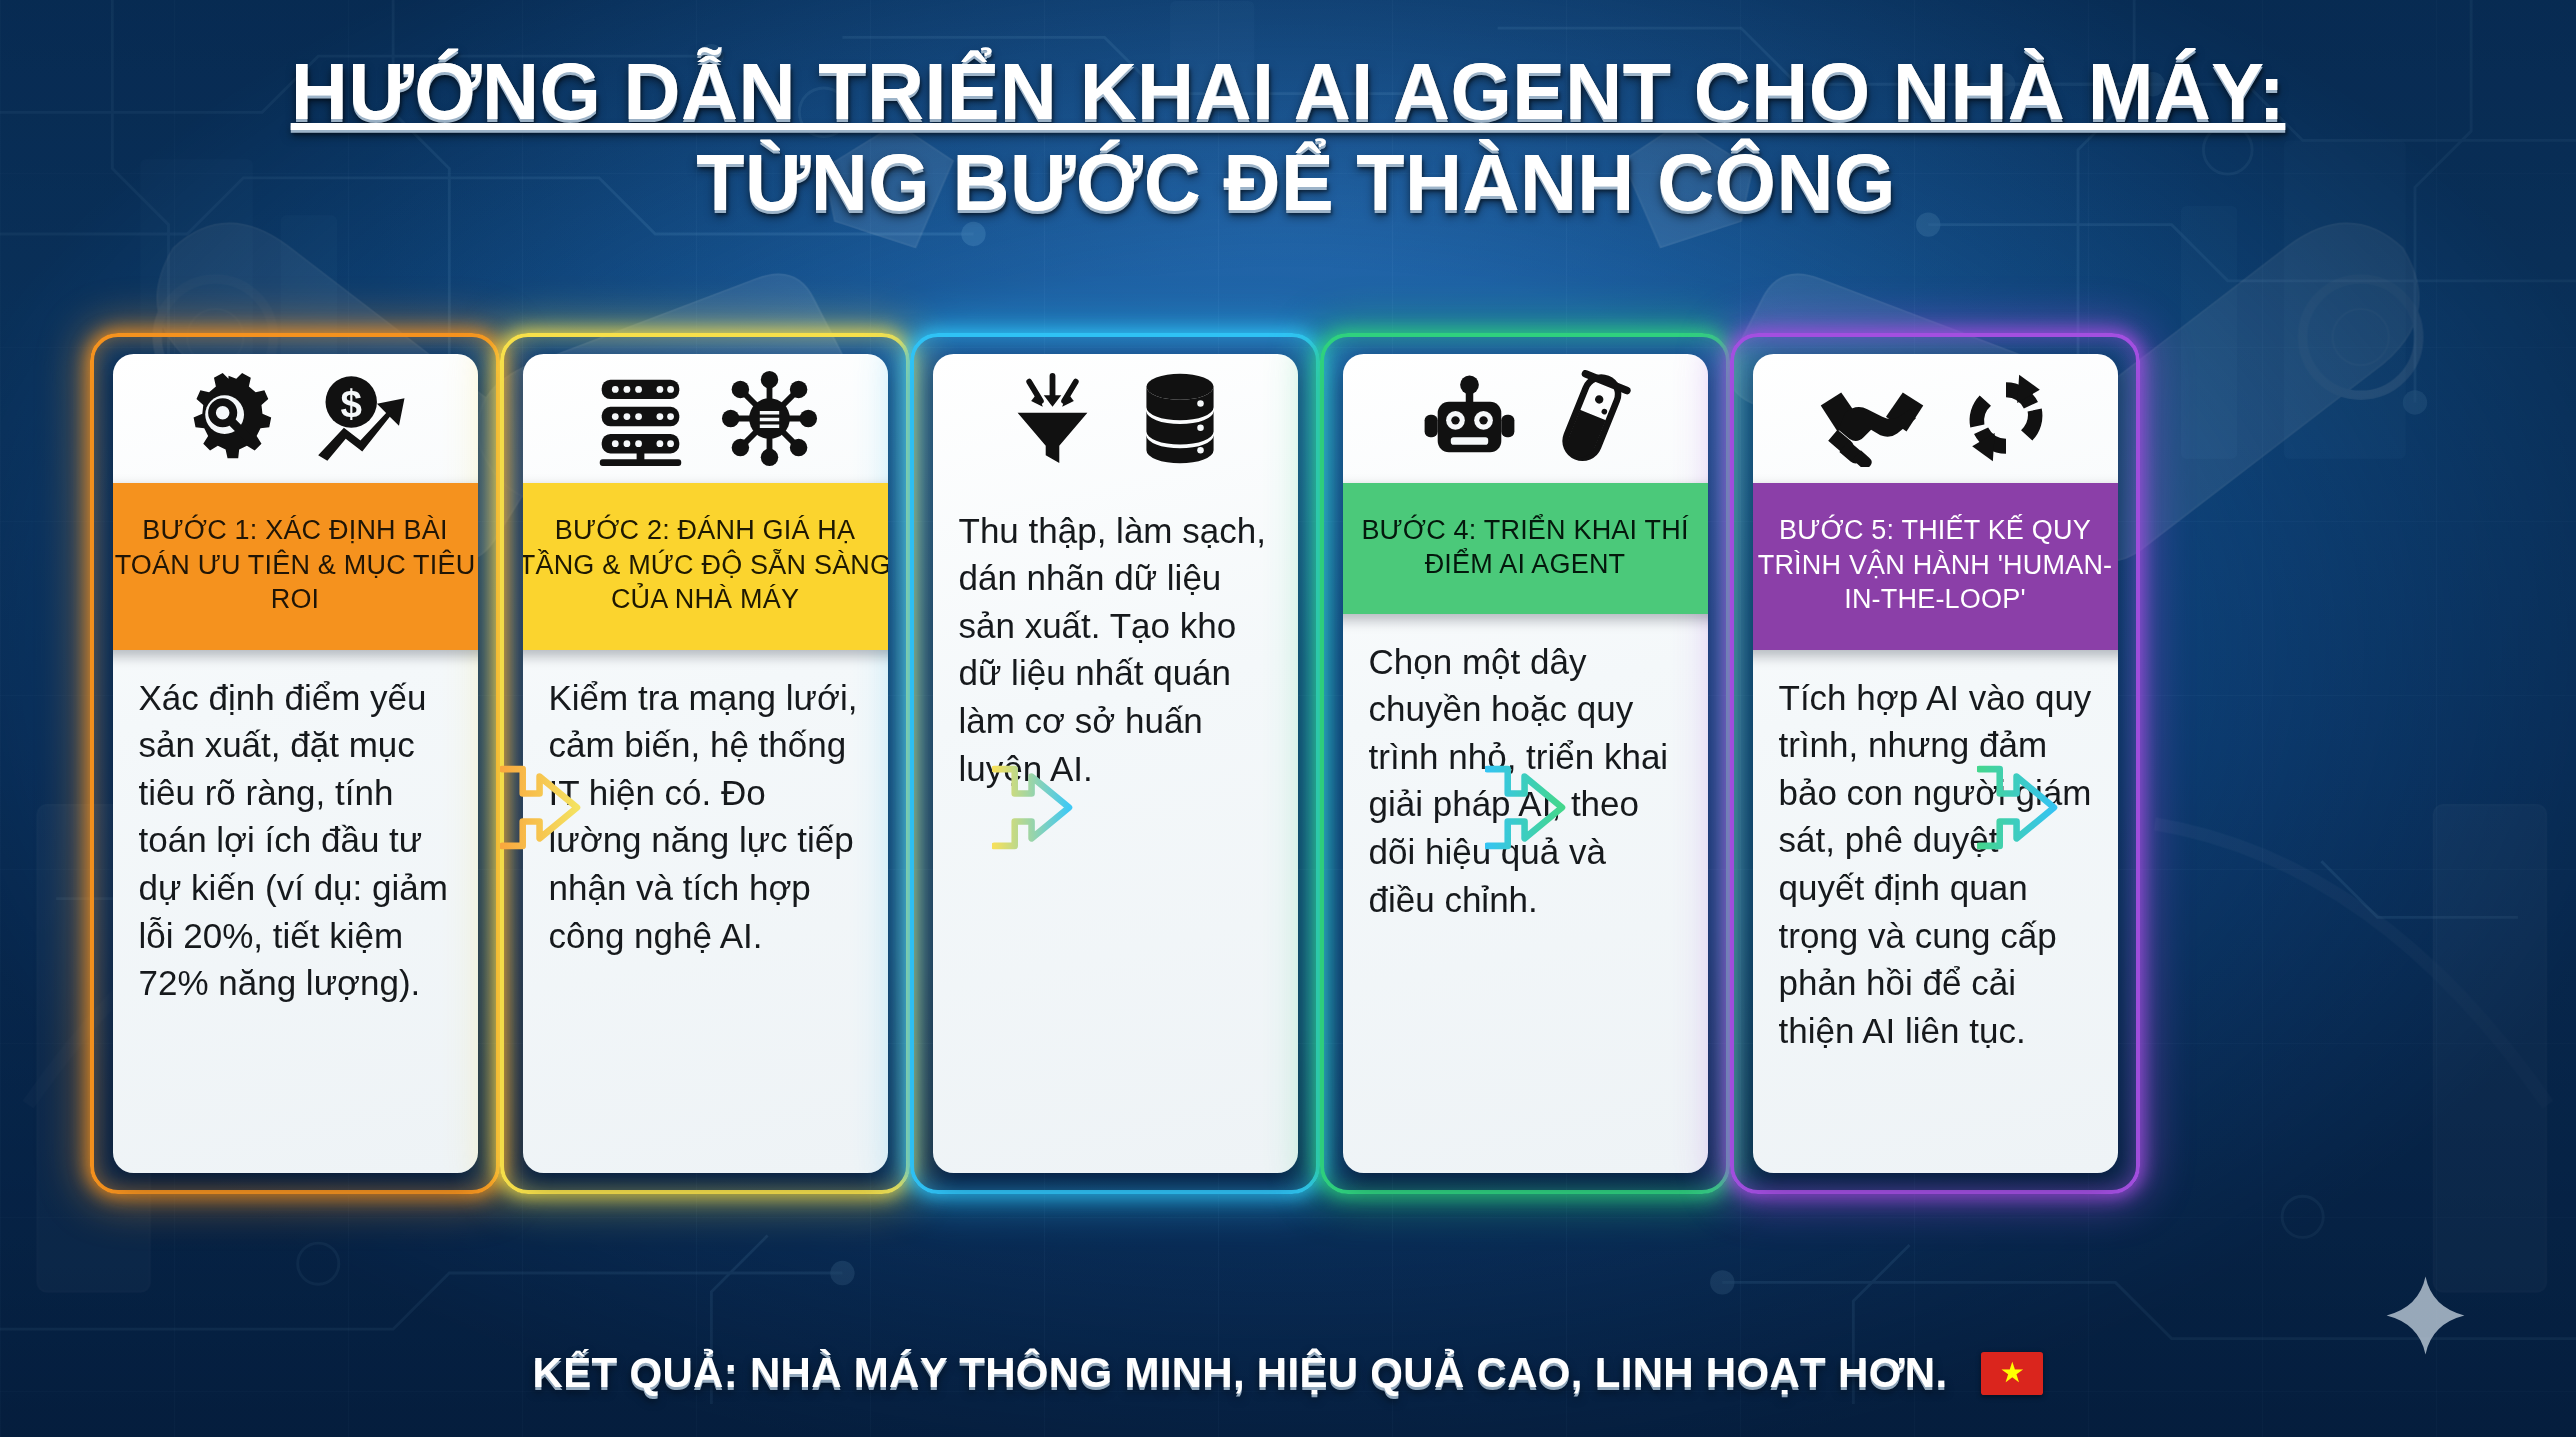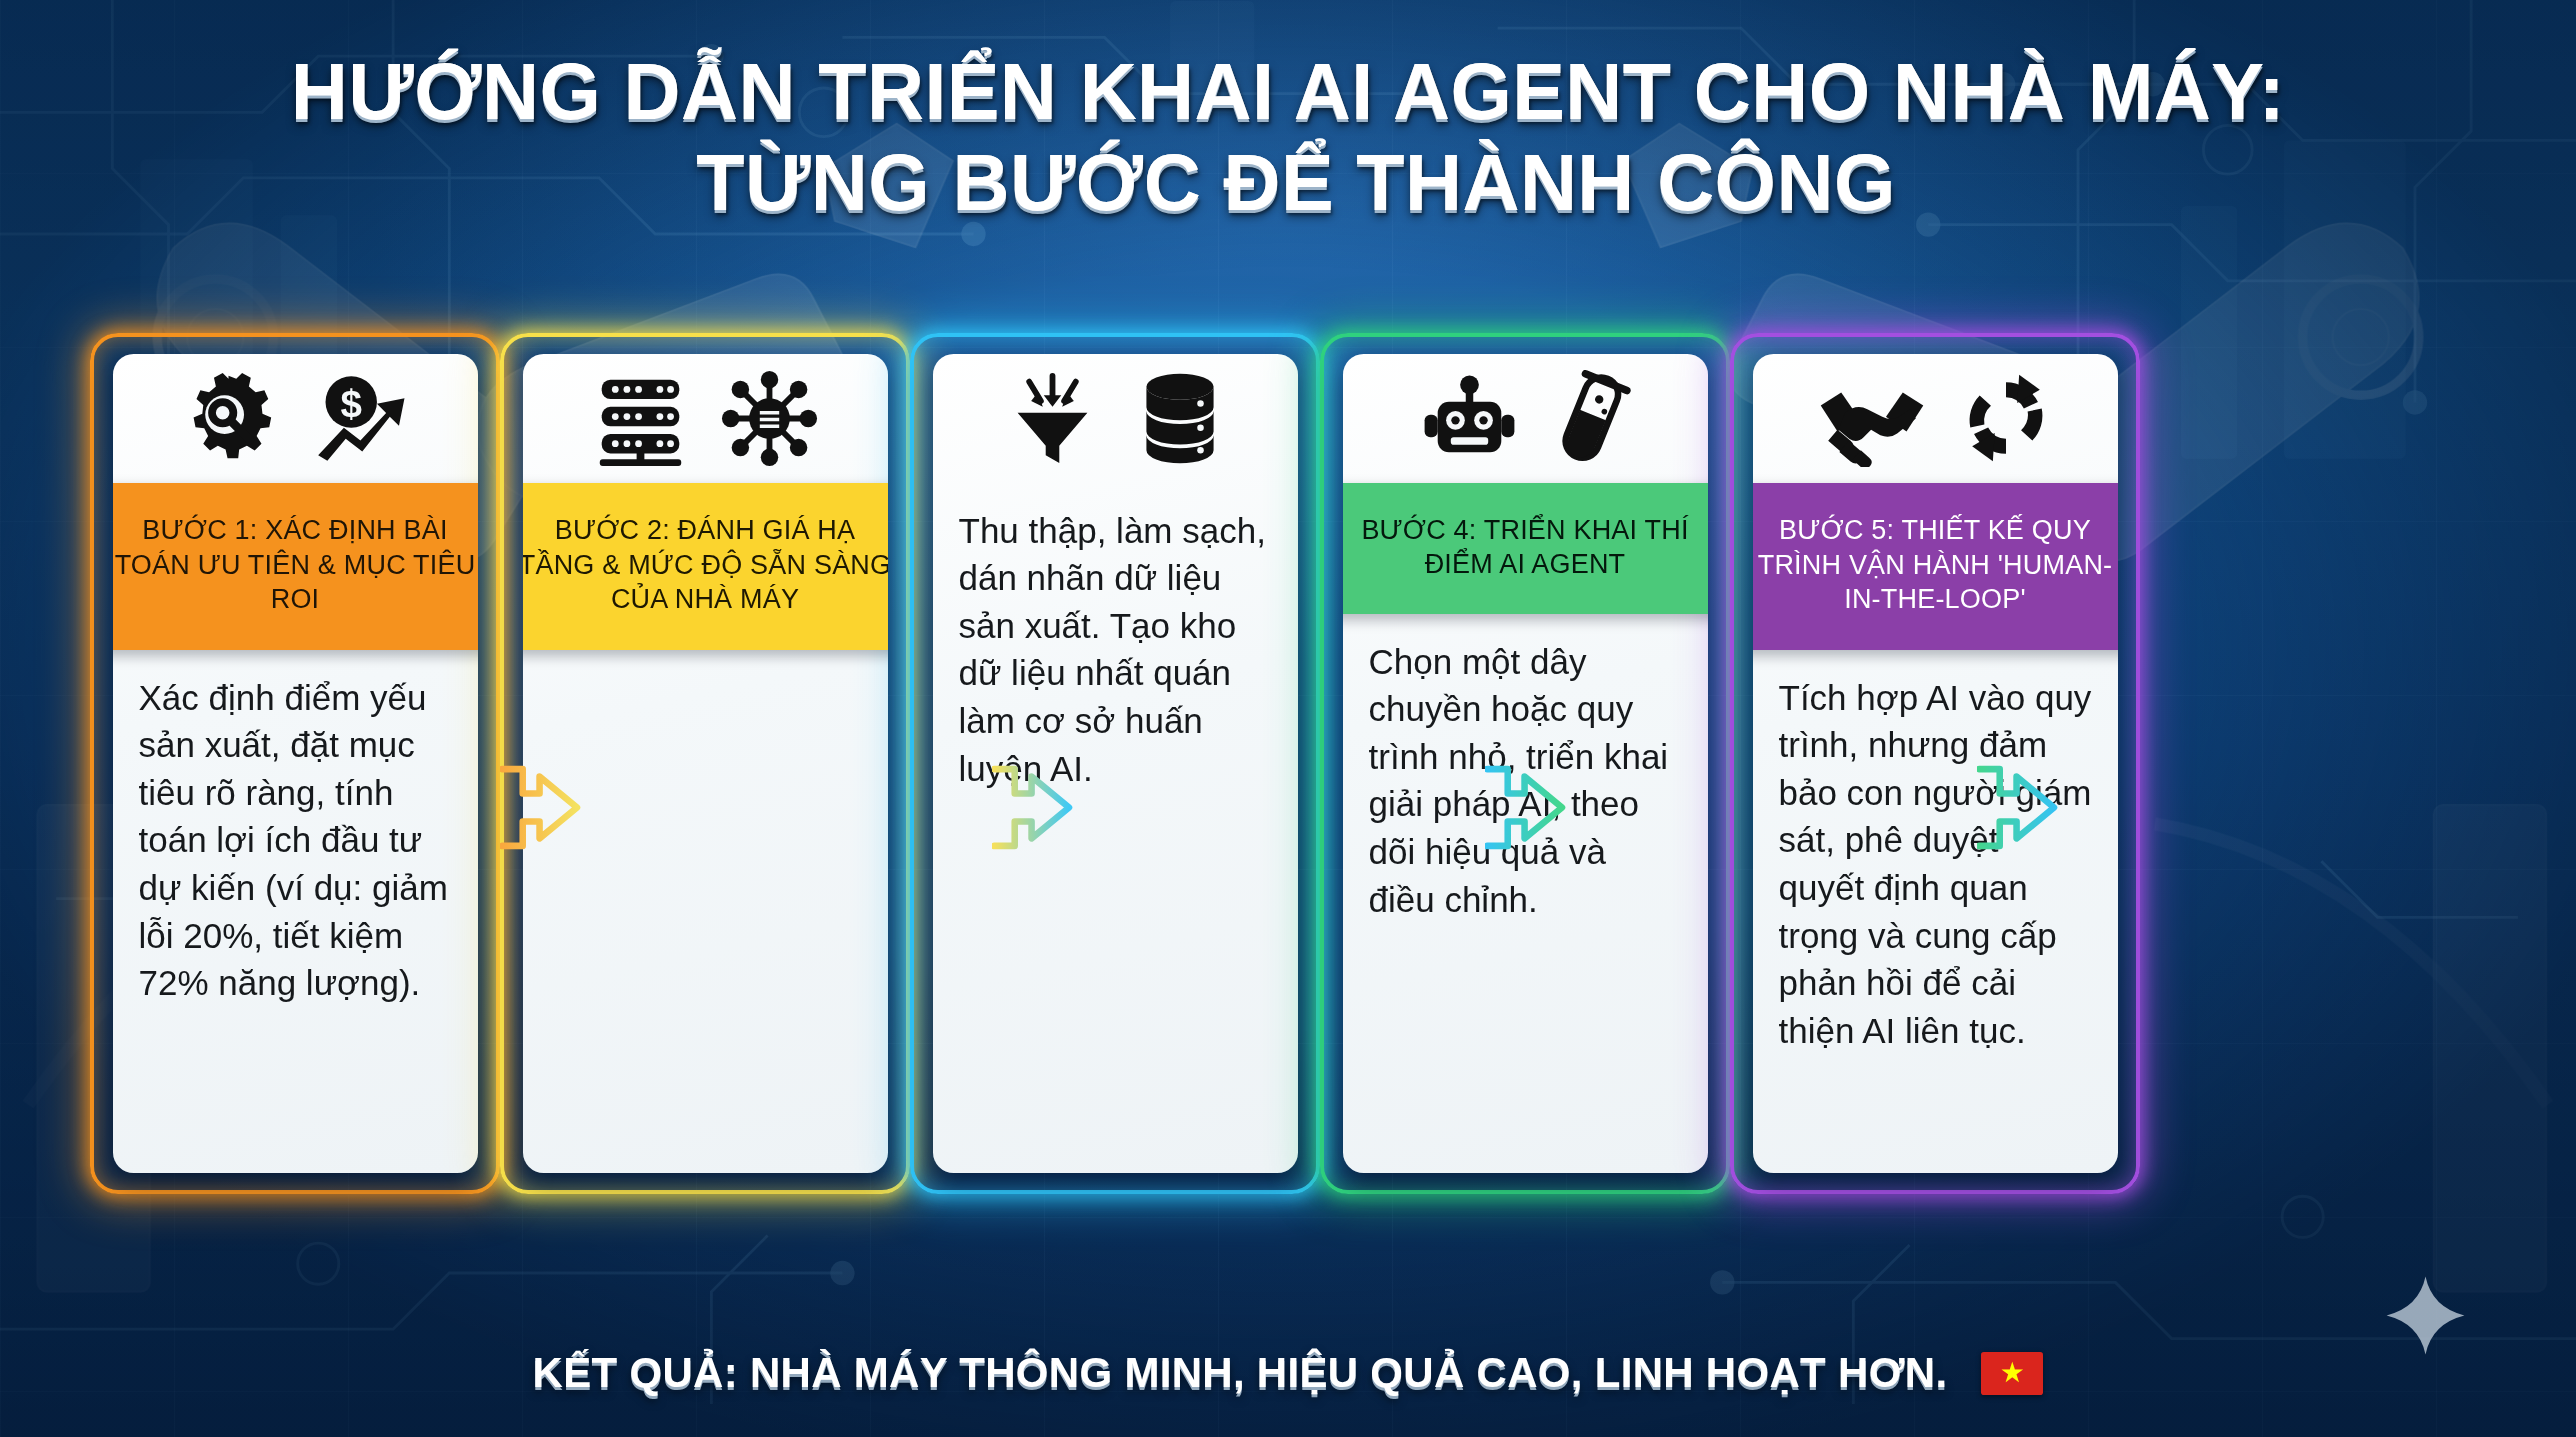--- a/index.html
+++ b/index.html
@@ -50,21 +50,21 @@
     color: #ffffff;
     line-height: 1.08;
     text-shadow:
        0 2.8px 0 #9db4c9,
        0 5.6px 9.4px rgba(0,0,0,0.55),
        1.9px 4.7px 2.8px rgba(0,0,0,0.35);
     background: linear-gradient(180deg,#ffffff 0%,#ffffff 55%,#d2dde6 100%);
     -webkit-background-clip: text;
     background-clip: text;
   }
-  .title-line.l1 { font-size: 79px; }
+  .title-line.l1 { font-size: 79px; text-decoration: underline; }
   .title-line.l2 { font-size: 79px; margin-top: 5.6px; padding-left: 16px; }
 
   
   .cards {
     position: absolute;
     top: 333px; left: 90px;
     width: 2396px; height: 861px;
     display: flex;
     align-items: flex-start;
     z-index: 5;
@@ -337,20 +337,21 @@
               <circle cx="50" cy="50" r="21"></circle>
             </g>
             <g stroke="#f5f8fa" stroke-width="3.5">
               <line x1="40" y1="44" x2="60" y2="44"></line>
               <line x1="40" y1="51" x2="60" y2="51"></line>
               <line x1="40" y1="58" x2="60" y2="58"></line>
             </g>
           </svg>
         </div>
         <div class="card-head tall" style="--accent:#FBD42E; --headtext:#1d1802;">BƯỚC 2: ĐÁNH GIÁ HẠ TẦNG &amp; MỨC ĐỘ SẴN SÀNG CỦA NHÀ MÁY</div>
+        <div class="card-body">Kiểm tra mạng lưới, cảm biến, hệ thống IT hiện có. Đo lường năng lực tiếp nhận và tích hợp công nghệ AI.</div>
       </div>
     </div>
 
     <div class="arrow" style="left:902px;">
       <svg viewBox="0 0 86 110">
         <defs>
             <linearGradient id="ag2" x1="0" y1="0" x2="1" y2="0">
           <stop offset="0" stop-color="#F5E05C"></stop>
               <stop offset="1" stop-color="#3FC9F5"></stop>
             </linearGradient>

